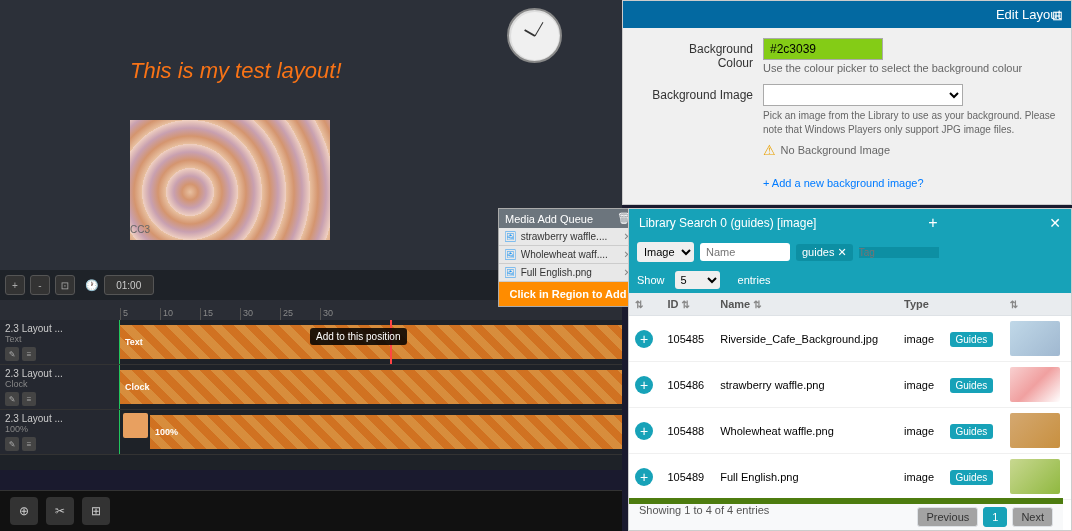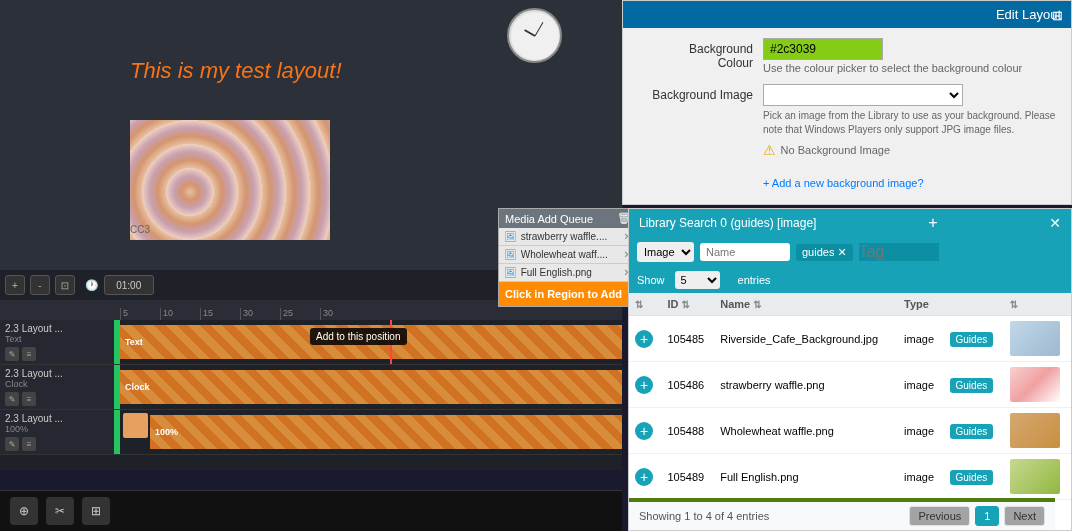--- a/index.html
+++ b/index.html
@@ -87,21 +87,21 @@
     .timeline-tracks {
       position: absolute; left: 0; top: 320px; width: 622px; height: 150px;
       background: #1e2228;
     }
     .track {
       height: 45px; display: flex; align-items: stretch; border-bottom: 1px solid #333;
     }
     .track-label {
       width: 120px; background: #252830; flex-shrink: 0;
       display: flex; flex-direction: column; justify-content: center; padding: 3px 5px;
-      border-right: 6px solid #22c55e;
+      border-right: 1px solid #22c55e;
     }
     .track-label-name {
       color: #ccc; font-size: 10px; overflow: hidden; text-overflow: ellipsis; white-space: nowrap;
     }
     .track-icons {
       display: flex; gap: 3px; margin-top: 3px;
     }
     .track-icon {
       width: 14px; height: 14px; background: #444; border-radius: 2px;
       display: flex; align-items: center; justify-content: center; color: #aaa; font-size: 8px;
@@ -194,21 +194,21 @@
     }
     .mq-item {
       display: flex; align-items: center; padding: 3px 5px; border-bottom: 1px solid #ccc;
       font-size: 10px; gap: 4px;
     }
     .mq-item-icon { color: #2196F3; font-size: 10px; }
     .mq-item-name { flex: 1; overflow: hidden; text-overflow: ellipsis; white-space: nowrap; color: #333; }
     .mq-item-close { color: #888; cursor: pointer; font-size: 10px; }
     .add-to-region-btn {
       background: #ff8c00; color: #fff; font-size: 11px; font-weight: bold;
-      padding: 6px; text-align: left; cursor: pointer; border: none; width: 100%;
+      padding: 6px; text-align: center; cursor: pointer; border: none; width: 100%;
     }
 
     
     .library-panel {
       position: absolute; left: 628px; top: 208px; width: 444px; height: 323px;
       background: #fff; border: 1px solid #ccc;
     }
     .lib-header {
       background: #17a2b8; color: #fff; padding: 5px 10px; font-size: 12px;
       display: flex; justify-content: space-between; align-items: center;
@@ -222,21 +222,21 @@
     }
     .lib-text-input {
       padding: 3px 6px; font-size: 11px; border: none; border-radius: 3px; width: 90px;
     }
     .lib-tag-chip {
       background: #0d8fa3; color: #fff; padding: 2px 6px; border-radius: 3px; font-size: 11px;
       display: flex; align-items: center; gap: 3px;
     }
     .lib-tag-x { cursor: pointer; }
     .lib-tag-input {
-      background: #0d8fa3; border: none; color: #fff; font-size: 16px; width: 80px;
+      background: #0d8fa3; border: none; color: #fff; font-size: 10px; width: 80px;
       outline: none;
     }
     .lib-filter2 {
       background: #17a2b8; padding: 4px 8px; display: flex; gap: 6px; align-items: center;
     }
     .lib-show-label { color: #fff; font-size: 11px; }
     .lib-entries-label { color: #fff; font-size: 11px; padding-left: 8px; }
     .lib-show-select { padding: 2px; font-size: 11px; border: none; border-radius: 3px; width: 45px; }
     .lib-table {
       width: 100%; border-collapse: collapse;
@@ -260,23 +260,23 @@
     .thumb {
       width: 50px; height: 35px; background: #ddd; border-radius: 2px; object-fit: cover;
       display: flex; align-items: center; justify-content: center; overflow: hidden;
     }
     .thumb-cafe { background: linear-gradient(135deg, #c0d8e8, #a0b8d0); }
     .thumb-strawberry { background: linear-gradient(135deg, #f8d0d0, #f0a0a0, #fff); }
     .thumb-waffle { background: linear-gradient(135deg, #d4a870, #c89040); }
     .thumb-english { background: linear-gradient(135deg, #c8d890, #90b840); }
 
     .lib-footer {
-      position: absolute; bottom: 0; left: 0; right: 16px; height: 32px;
-      background: #f8f9fa; border-top: 4px solid #4d7c0f;
-      display: flex; align-items: center; padding: 0 10px; justify-content: space-between;
+      position: absolute; bottom: 0; left: 0; right: 8px; height: 32px;
+      background: #f8f9fa; border-top: 6px solid #4d7c0f;
+      display: flex; padding: 0 10px; justify-content: space-between;
     }
     .lib-showing { font-size: 11px; color: #555; }
     .lib-pagination { display: flex; gap: 5px; align-items: center; }
     .page-btn {
       padding: 3px 8px; font-size: 11px; background: #a3a3a3; border: 1px solid #dee2e6;
       border-radius: 3px; cursor: pointer; color: #333;
     }
     .page-btn.active { background: #17a2b8; color: #fff; border-color: #17a2b8; }
     .sort-icon { color: #888; font-size: 10px; }
   </style>

